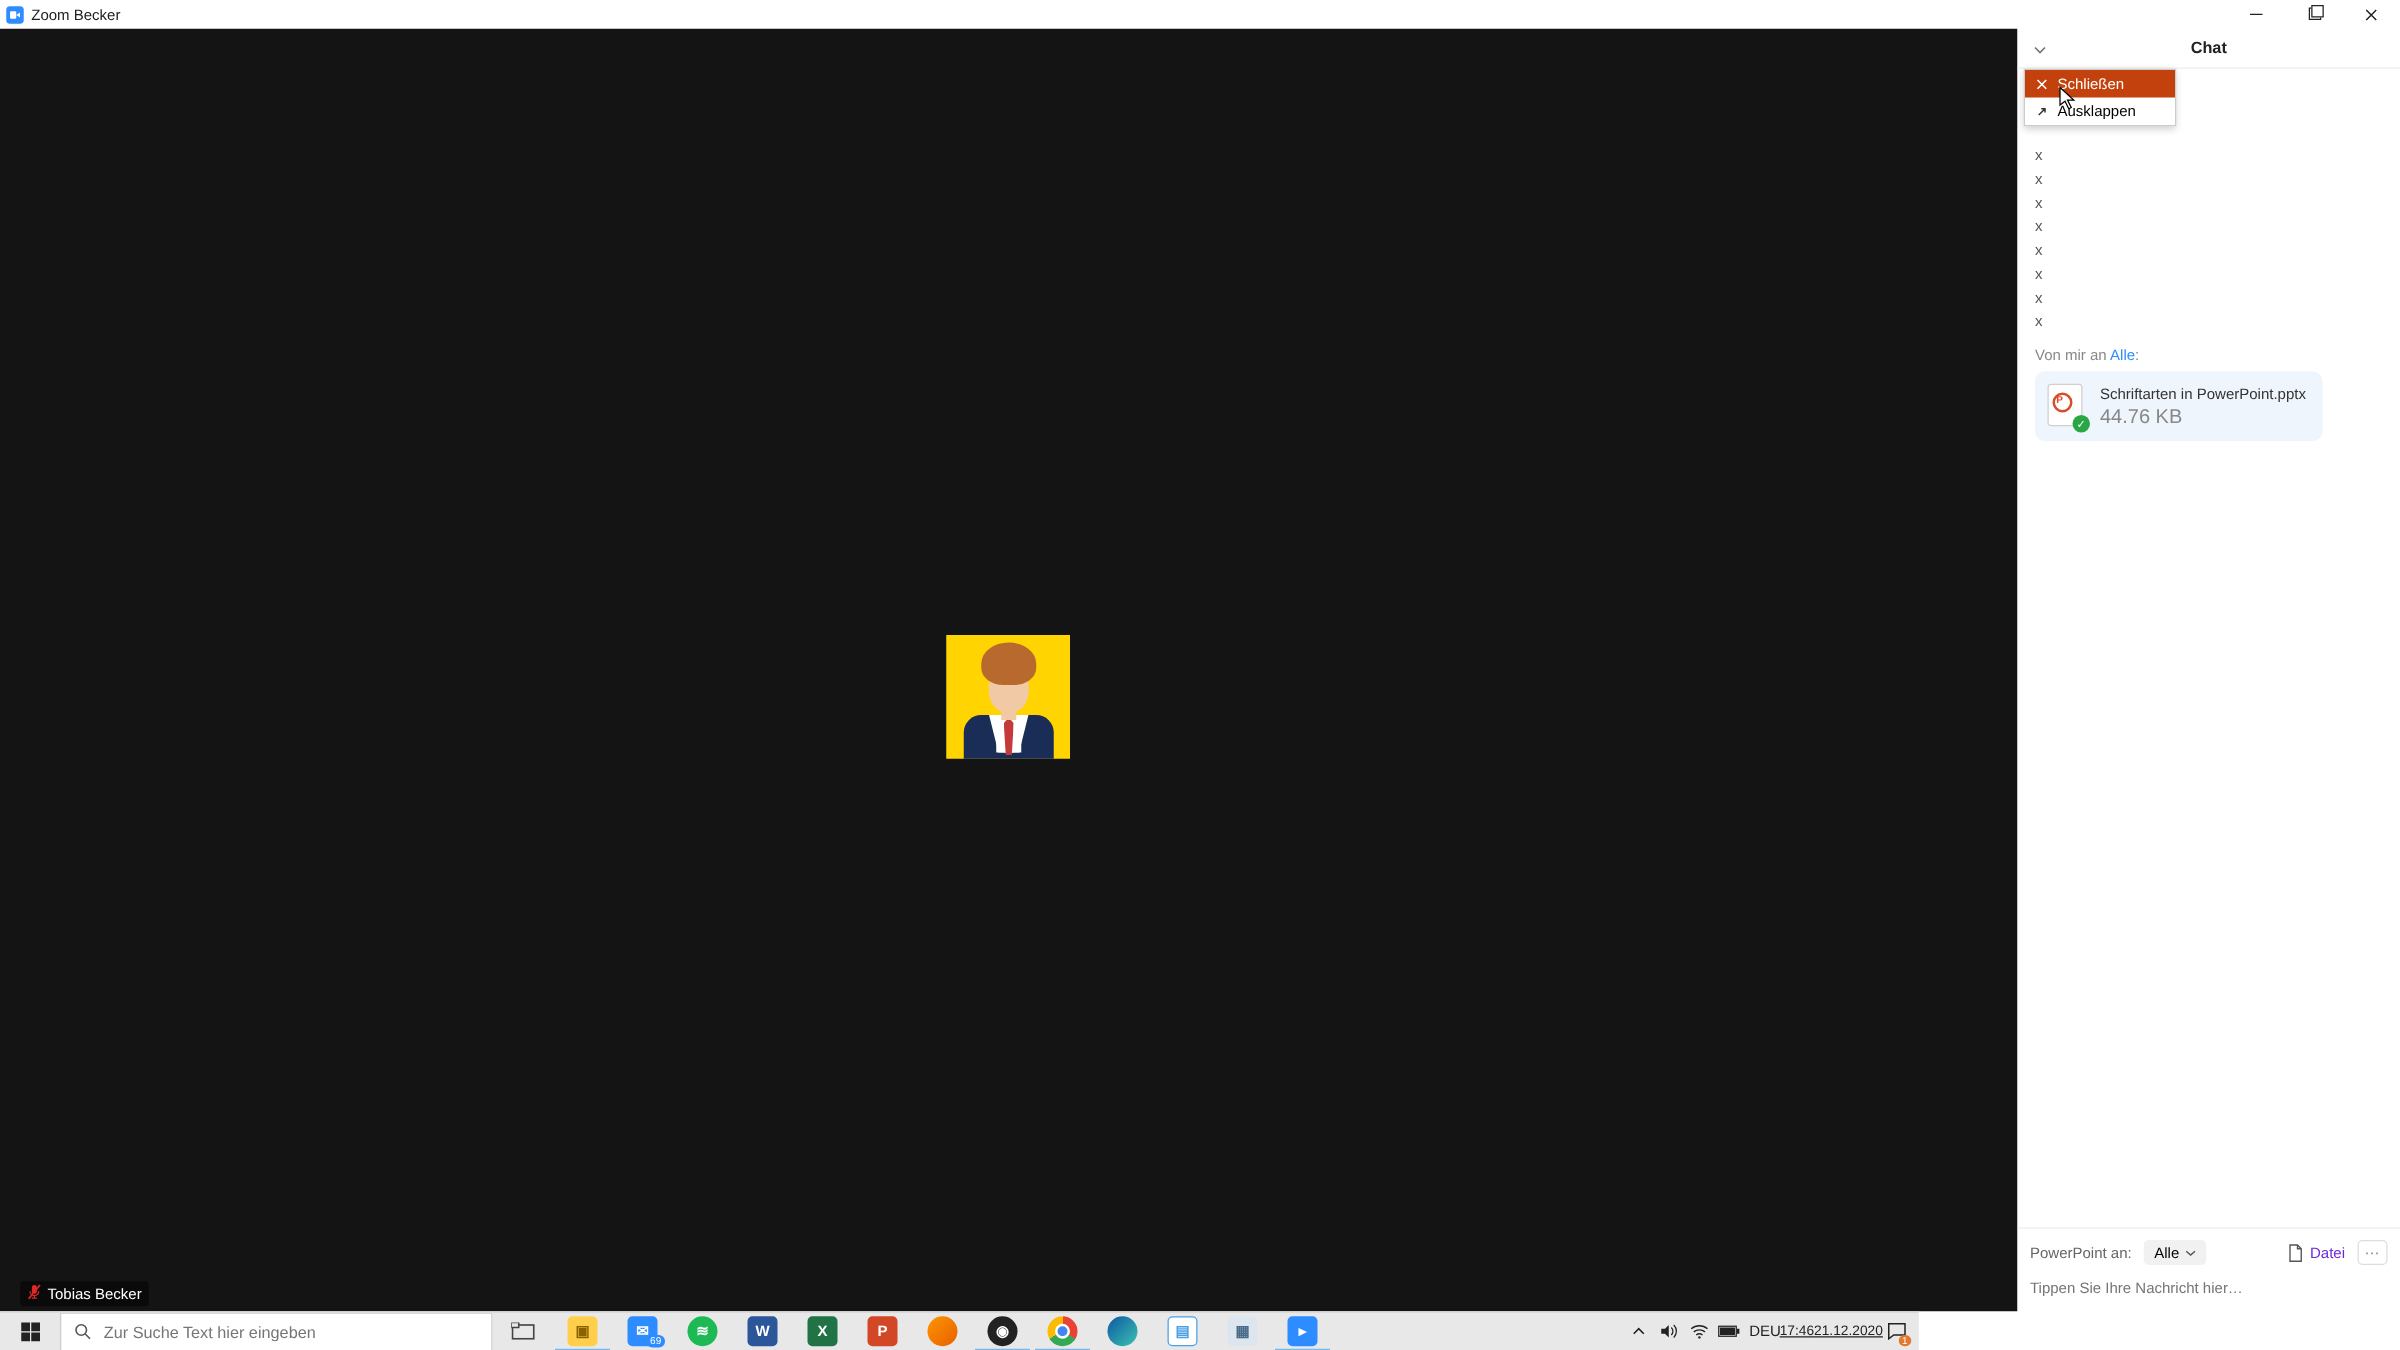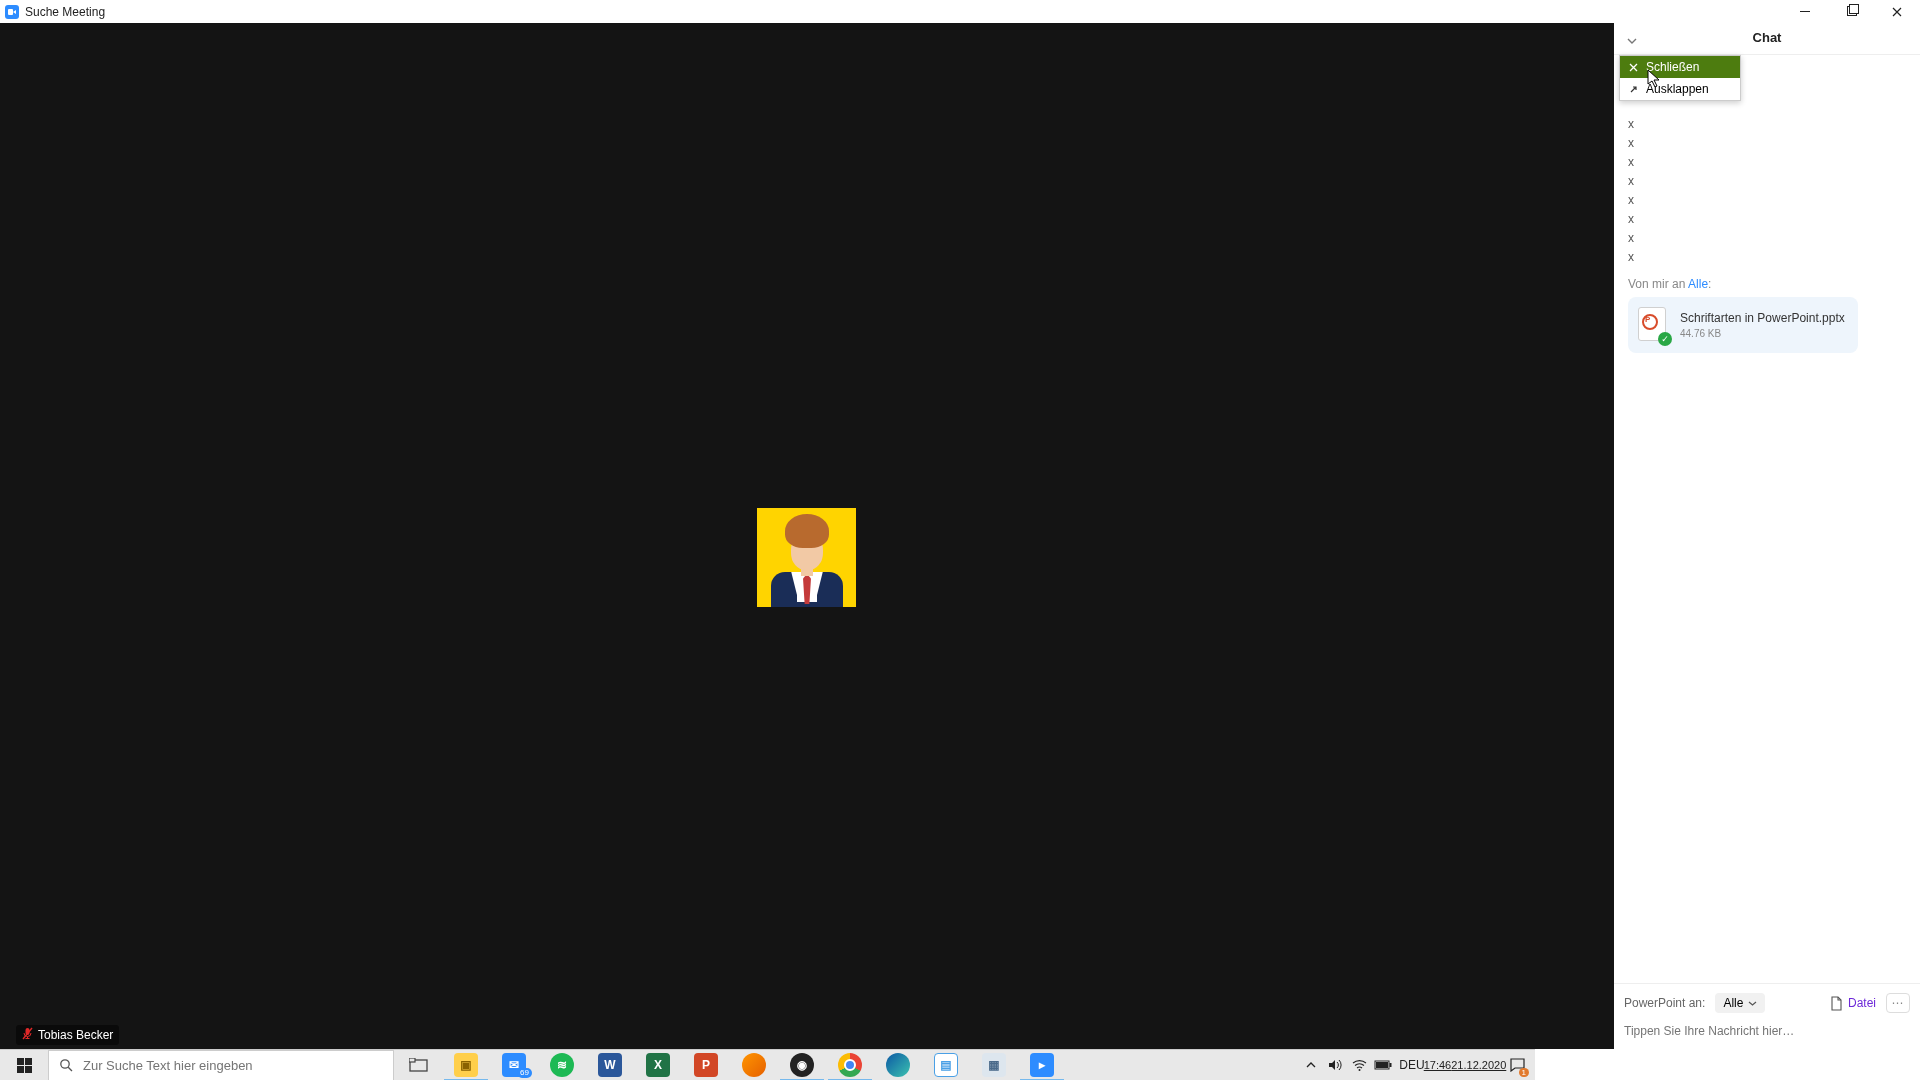--- a/index.html
+++ b/index.html
@@ -38,38 +38,38 @@
 
 .chat{position:absolute;left:1614px;top:23px;width:306px;height:1026px;background:#fff;display:flex;flex-direction:column;}
 .chat-head{height:32px;border-bottom:1px solid #eee;position:relative;}
 .chat-head .chev{position:absolute;left:12px;top:10px;cursor:pointer;}
 .chat-head .chev svg{width:12px;height:12px;}
 .chat-head .ttl{position:absolute;left:0;top:7px;width:100%;text-align:center;font-size:13px;font-weight:600;color:#222;}
 
 
 .dropdown{position:absolute;left:5px;top:32px;width:122px;background:#fff;border:1px solid #ccc;box-shadow:0 2px 6px rgba(0,0,0,.2);z-index:20;}
 .dropdown .item{display:flex;align-items:center;height:22px;padding:0 8px;font-size:12px;gap:8px;cursor:pointer;}
-.dropdown .item.sel{background:#4d7c0f;color:#fff;}
+.dropdown .item.sel{background:#c2410c;color:#fff;}
 .dropdown .item .ic{width:10px;display:flex;justify-content:center;}
 
 .cursor{position:absolute;left:33px;top:46px;z-index:30;pointer-events:none;}
 .cursor svg{width:14px;height:20px;}
 
 .msgs{flex:1;padding:60px 14px 8px 14px;font-size:12px;color:#555;overflow:hidden;}
 .msgs .x{line-height:19px;}
 .from{margin-top:10px;color:#888;}
 .from .alle{color:#2d8cff;}
 .file-card{margin-top:6px;background:#eef5fc;border-radius:8px;padding:10px;display:flex;align-items:center;gap:12px;width:230px;}
 .file-ico{position:relative;width:30px;height:36px;}
 .file-ico .pg{width:28px;height:34px;border:1px solid #d0d0d0;border-radius:3px;background:#fff;position:relative;}
 .file-ico .pg:before{content:"";position:absolute;left:3px;top:6px;width:12px;height:12px;border-radius:50%;border:2px solid #d84c2b;background:#fff;}
 .file-ico .pg:after{content:"P";position:absolute;left:6px;top:7px;font-size:8px;font-weight:700;color:#d84c2b;}
 .file-ico .chk{position:absolute;right:-4px;bottom:-3px;width:14px;height:14px;border-radius:50%;background:#29a745;display:flex;align-items:center;justify-content:center;color:#fff;font-size:9px;}
 .file-meta .fn{font-size:12px;color:#333;}
-.file-meta .fs{font-size:10px;color:#888;margin-top:3px;}
+.file-meta .fs{font-size:16px;color:#888;margin-top:3px;}
 
 .chat-send{border-top:1px solid #eee;padding:6px 10px 10px;}
 .send-row{display:flex;align-items:center;gap:10px;height:26px;}
 .lbl{font-size:12px;color:#666;}
 .to-dd{display:flex;align-items:center;gap:5px;background:#f1f1f1;border-radius:4px;padding:3px 8px;font-size:12px;cursor:pointer;}
 .to-dd svg{width:9px;height:9px;}
 .spacer{flex:1;}
 .file-btn{display:flex;align-items:center;gap:5px;font-size:12px;color:#6d28d9;cursor:pointer;}
 .file-btn svg{width:13px;height:15px;}
 .more-btn{width:24px;height:20px;border:1px solid #ddd;border-radius:4px;display:flex;align-items:center;justify-content:center;cursor:pointer;color:#888;font-size:12px;letter-spacing:1px;}
@@ -96,21 +96,21 @@
 .tray .notif .nb{position:absolute;right:4px;bottom:4px;background:#e17a2e;color:#fff;font-size:8px;border-radius:7px;padding:0 3px;}
 
 
 .sq{width:24px;height:24px;border-radius:4px;display:flex;align-items:center;justify-content:center;font-size:12px;font-weight:700;color:#fff;}
 </style>
 </head>
 <body>
 
 <div class="titlebar">
   <div class="app-ico"></div>
-  <div class="title">Suche Meeting</div>
+  <div class="title">Zoom Becker</div>
   <div class="winbtns">
     <div class="winmin"></div>
     <div class="winmax"></div>
     <div class="winclose">
       <svg viewBox="0 0 10 10">
           <path d="M1 1 L9 9 M9 1 L1 9" stroke="#222" stroke-width="1.2"></path>
         </svg>
     </div>
   </div>
 </div>

